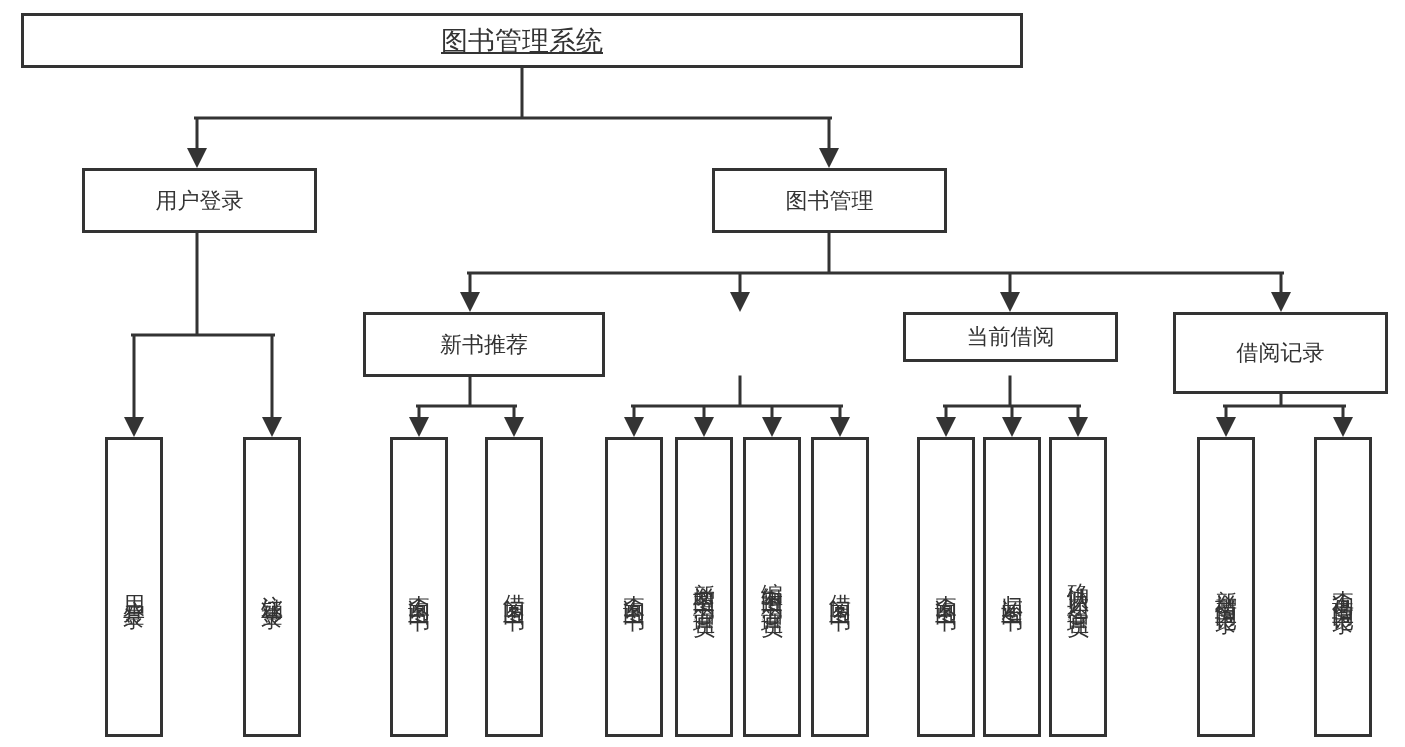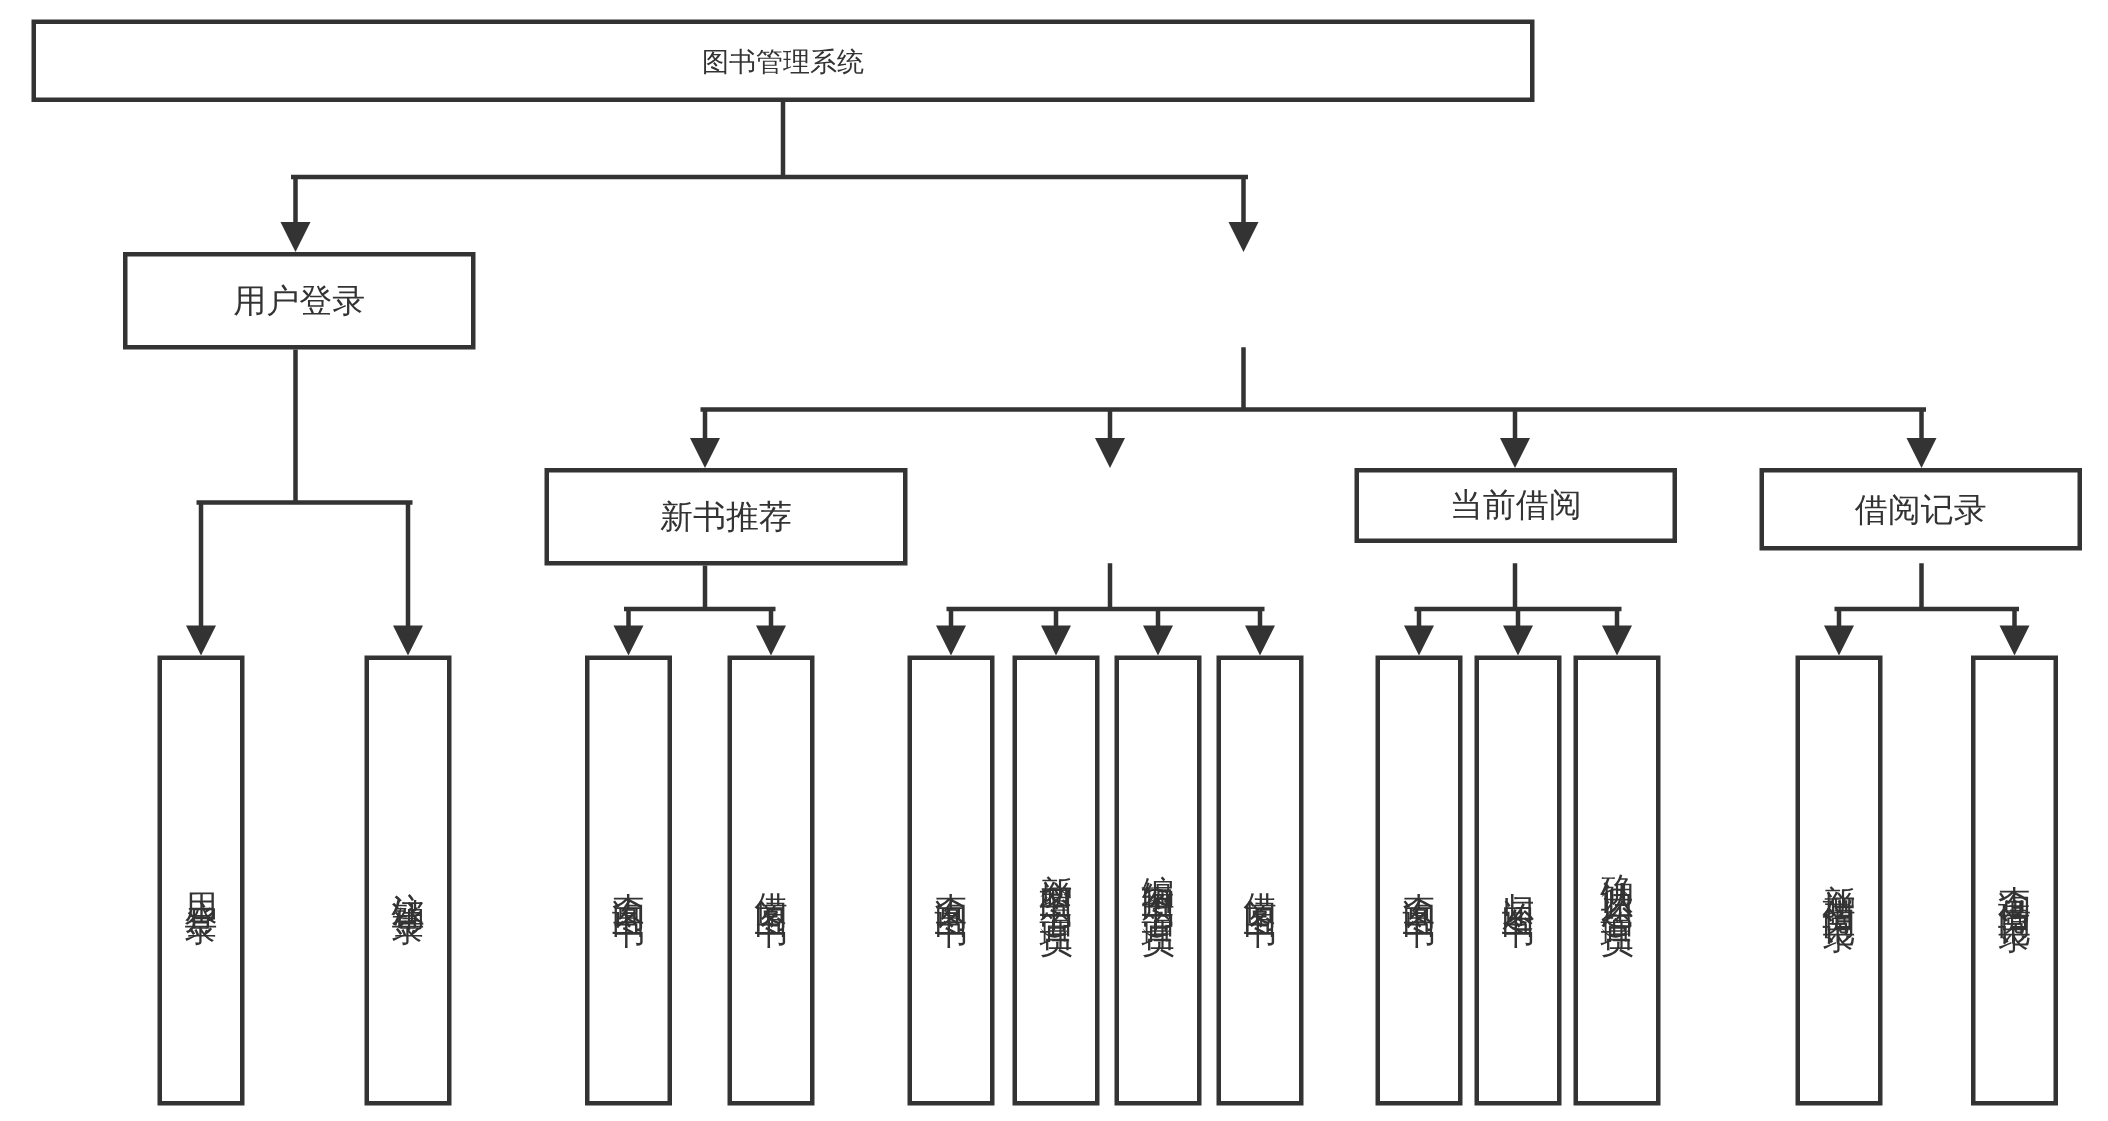--- a/index.html
+++ b/index.html
@@ -21,21 +21,21 @@
   .connectors polygon{fill:var(--line);stroke:none;}
   .node{
     position:absolute;box-sizing:border-box;
     border:3px solid var(--line);
     background:var(--bg);
     display:flex;align-items:center;justify-content:center;
     color:var(--text);
     font-size:22px;
     z-index:2;
   }
-  .node.root{font-size:18px;}
+  .node.root{font-size:27px;text-decoration:underline;}
   .node .label{white-space:nowrap;}
   .node.v .label{
     writing-mode:vertical-rl;
     text-orientation:mixed;
     letter-spacing:5px;
     white-space:normal;
     line-height:1;
   }
   .watermark{
     position:absolute;
@@ -95,28 +95,31 @@
     </g>
   </svg>
 
   <div class="node root" style="left:21px;top:13px;width:1002px;height:55px">
     <span class="label">图书管理系统</span>
   </div>
 
   <div class="node" style="left:82px;top:168px;width:235px;height:65px">
     <span class="label">用户登录</span>
   </div>
+  <div class="node" style="left:712px;top:168px;width:235px;height:65px">
+    <span class="label">图书管理</span>
+  </div>
 
   <div class="node" style="left:363px;top:312px;width:242px;height:65px">
     <span class="label">新书推荐</span>
   </div>
   <div class="node" style="left:903px;top:312px;width:215px;height:50px">
     <span class="label">当前借阅</span>
   </div>
-  <div class="node" style="left:1173px;top:312px;width:215px;height:55px">
+  <div class="node" style="left:1173px;top:312px;width:215px;height:82px">
     <span class="label">借阅记录</span>
   </div>
 
   <div class="node v" style="left:105px;top:437px;width:58px;height:300px">
     <span class="label">用户登录</span>
   </div>
   <div class="node v" style="left:243px;top:437px;width:58px;height:300px">
     <span class="label">注销登录</span>
   </div>
 

